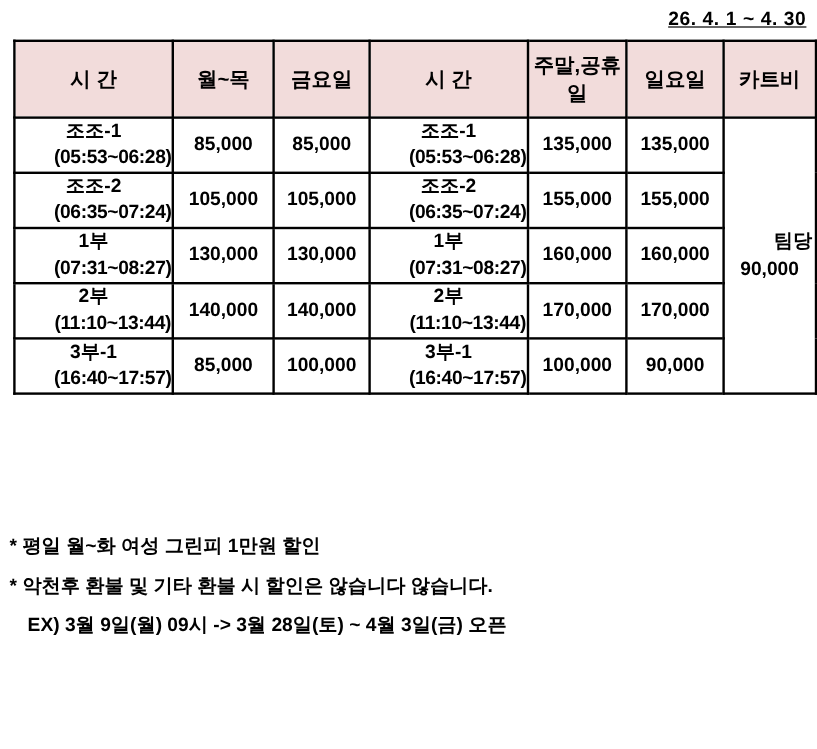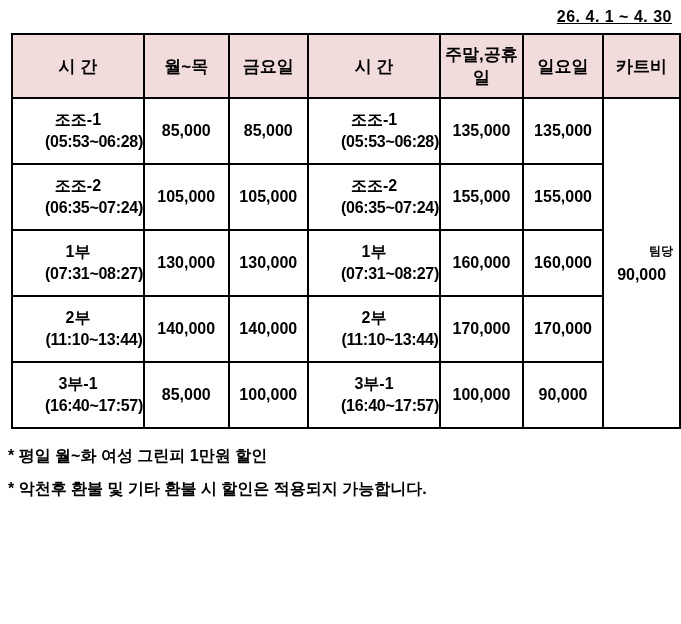--- a/index.html
+++ b/index.html
@@ -31,29 +31,29 @@
     vertical-align:middle;
     padding:0;
     overflow:hidden;
   }
   table.price thead tr { height:64px;margin-top:28px; }
   table.price thead th {
     background:#f2dcdb;
     font-size:17px;
     font-weight:700;
   }
-  table.price tbody tr { height:66px; }
+  table.price tbody tr { height:46px; }
   table.price tbody td {
     background:#ffffff;
     font-size:16px;
     font-weight:700;
   }
   .slot-name  { display:block; line-height:22px; font-size:16px; }
   .slot-range { display:block; line-height:22px; font-size:16px; letter-spacing:-0.3px;padding-left:32px; }
-  .cart-unit   { display:block; line-height:23px; font-size:12px;padding-left:39px; }
+  .cart-unit   { display:block; line-height:23px; font-size:16px;padding-left:39px; }
   .cart-amount { display:block; line-height:23px; font-size:16px; }
   .notes {
     position:absolute;
     left:8px; top:439px;
     width:660px;
   }
   .note {
     font-size:16px;
     line-height:33px;
     height:33px;
@@ -160,14 +160,15 @@
         <span class="slot-range">(16:40~17:57)</span>
       </td>
       <td>100,000</td>
       <td>90,000</td>
     </tr>
   </tbody>
 </table>
 
 <div class="notes">
   <div class="note">* 평일 월~화 여성 그린피 1만원 할인</div>
-  <div class="note">* 악천후 환불 및 기타 환불 시 할인은 적용되지 가능합니다.</div>
+  <div class="note">* 악천후 환불 및 기타 환불 시 할인은 않습니다 않습니다.</div>
+  <div class="note indent">EX) 3월 9일(월) 09시 -&gt; 3월 28일(토) ~ 4월 3일(금) 오픈</div>
 </div>
 
 </body></html>

